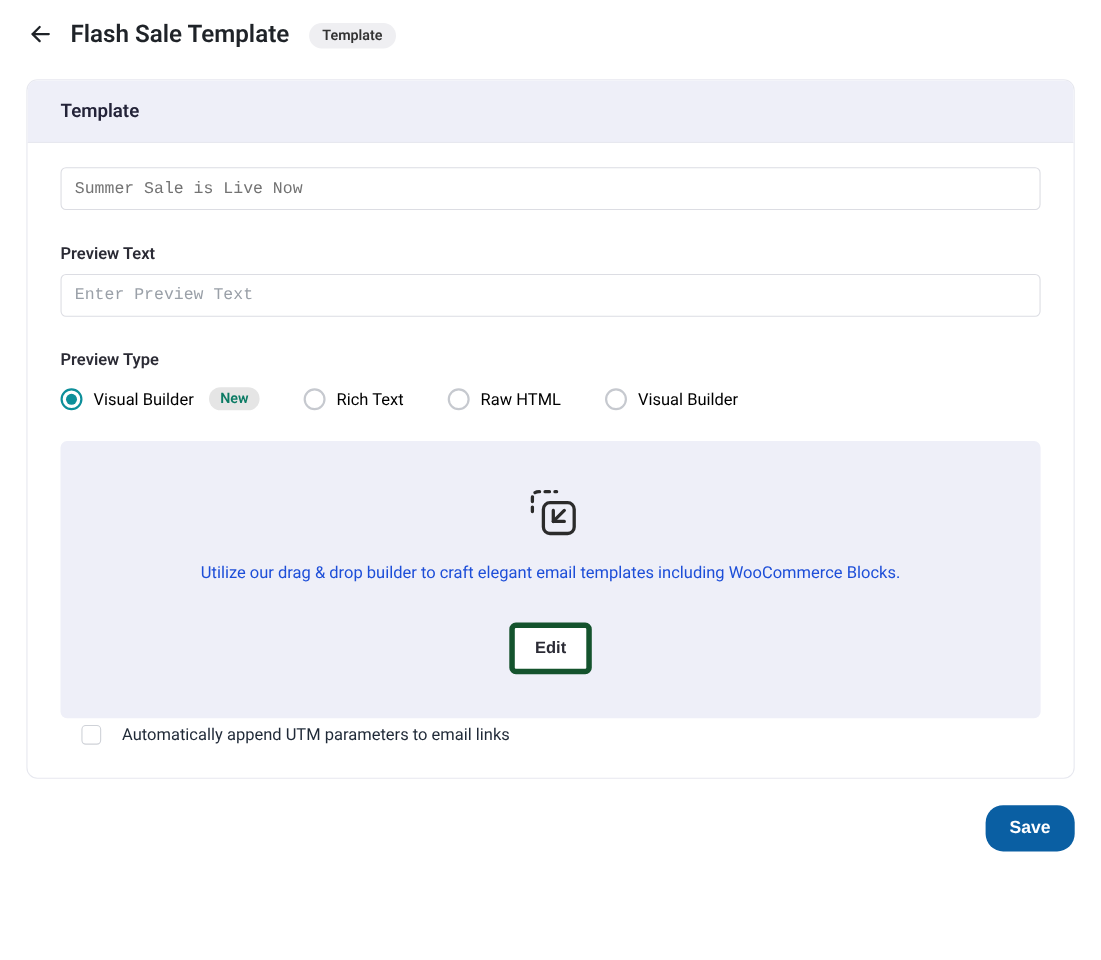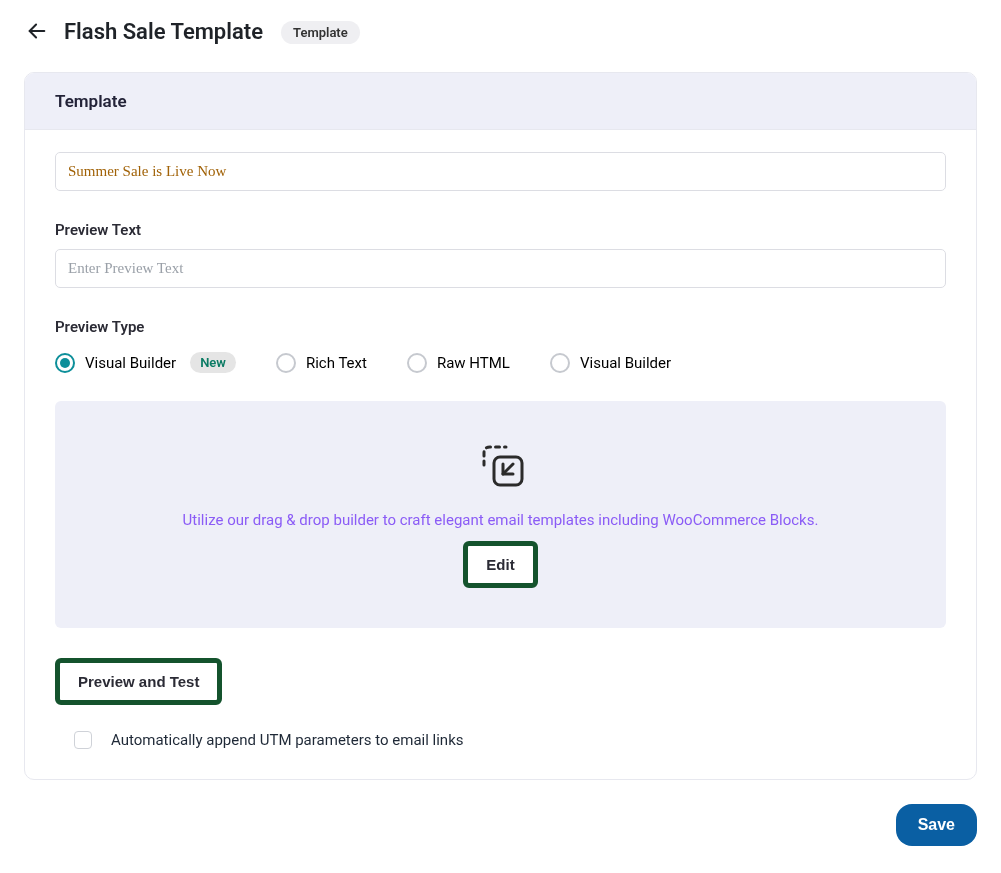--- a/index.html
+++ b/index.html
@@ -77,23 +77,23 @@
       color: #2b2b35;
       margin-bottom: 10px;
     }
     .req-star { color: #da3a2a; margin-left: 2px; }
     .text-input {
       width: 100%;
       border: 1px solid #dcdde3;
       border-radius: 5px;
       padding: 10px 12px;
       font-size: 15px;
-      color: #a16207;
+      color: #737373;
       outline: none;
-      font-family: Liberation Serif, serif;
+      font-family: Liberation Mono, monospace;
     }
     .text-input::placeholder { color: #9aa0a8; }
 
     
     .radio-row {
       display: flex;
       align-items: center;
       gap: 40px;
       margin-top: 16px;
     }
@@ -143,23 +143,23 @@
       border-radius: 6px;
       padding: 40px 30px;
       text-align: center;
     }
     .builder-icon {
       display: inline-block;
       margin-bottom: 18px;
       color: #2b2b2b;
     }
     .builder-desc {
-      color: #8b5cf6;
-      font-size: 15px;
-      margin-bottom: 12px;
+      color: #1d4ed8;
+      font-size: 15px;
+      margin-bottom: 37px;
     }
     .edit-btn, .ghost-btn {
       background: #ffffff;
       border: 5px solid #14532d;
       border-radius: 6px;
       padding: 10px 18px;
       font-size: 15px;
       font-weight: 600;
       color: #2b2b35;
       cursor: pointer;
@@ -264,23 +264,20 @@
               <rect x="18" y="16" width="28" height="28" rx="6"></rect>
               <polyline points="37 33 27 33 27 23"></polyline>
               <line x1="27" y1="33" x2="37" y2="23"></line>
             </svg>
           </span>
           <div class="builder-desc">Utilize our drag &amp; drop builder to craft elegant email templates including WooCommerce Blocks.</div>
           <button class="edit-btn">Edit</button>
         </div>
       </div>
 
-      <div class="preview-row" style="margin-top:30px;">
-        <button class="ghost-btn">Preview and Test</button>
-      </div>
 
       <div class="check-row">
         <span class="checkbox" role="checkbox" aria-checked="false"></span>
         <span>Automatically append UTM parameters to email links</span>
       </div>
 
     </div>
   </div>
 
   <div class="save-bar">

